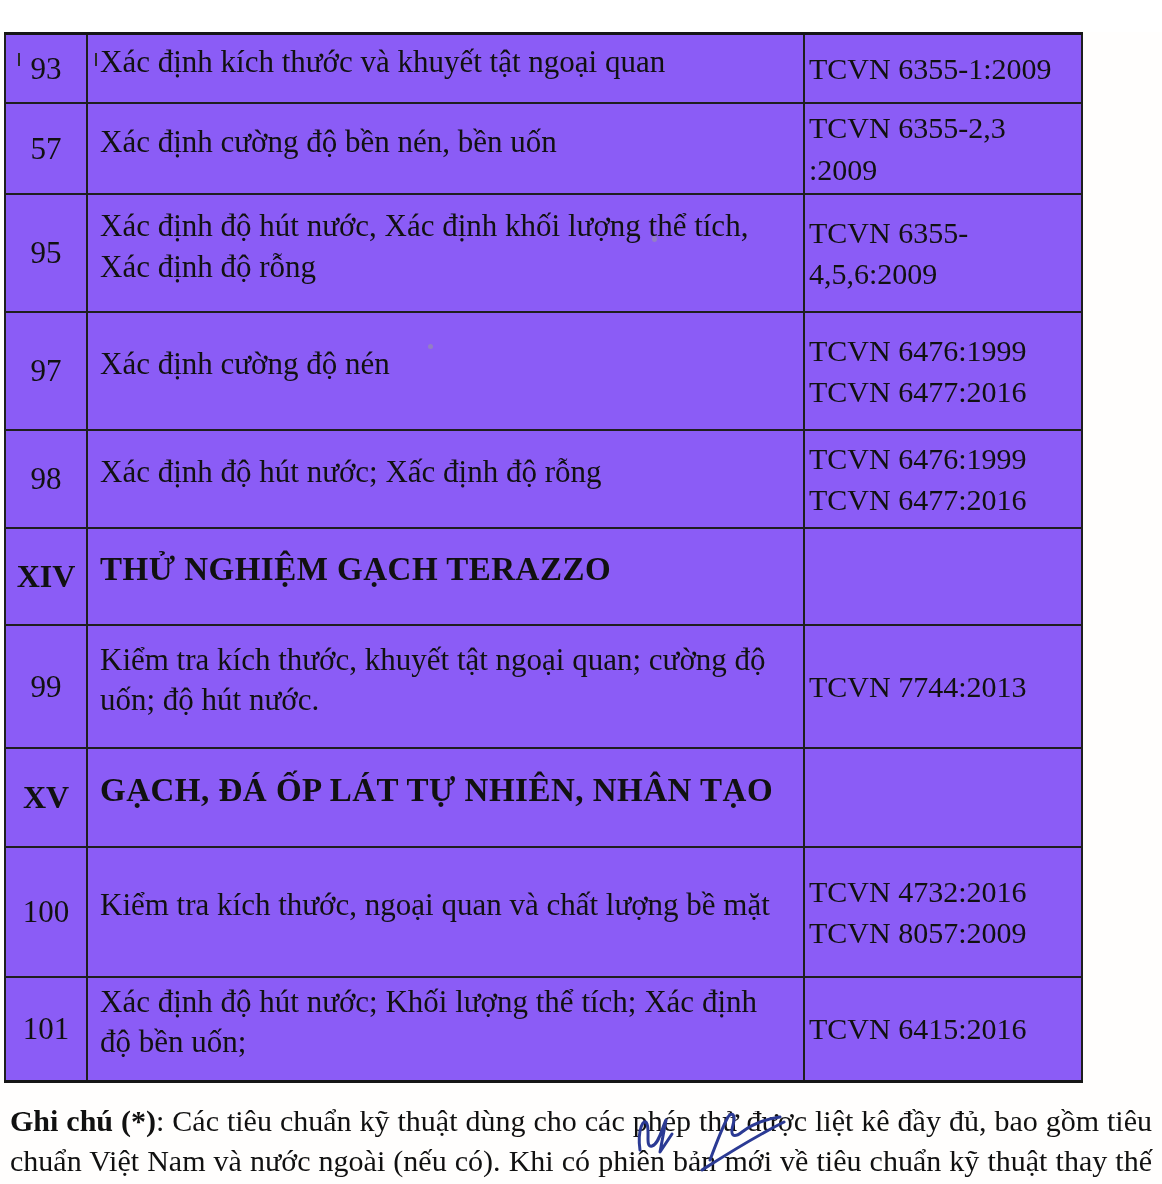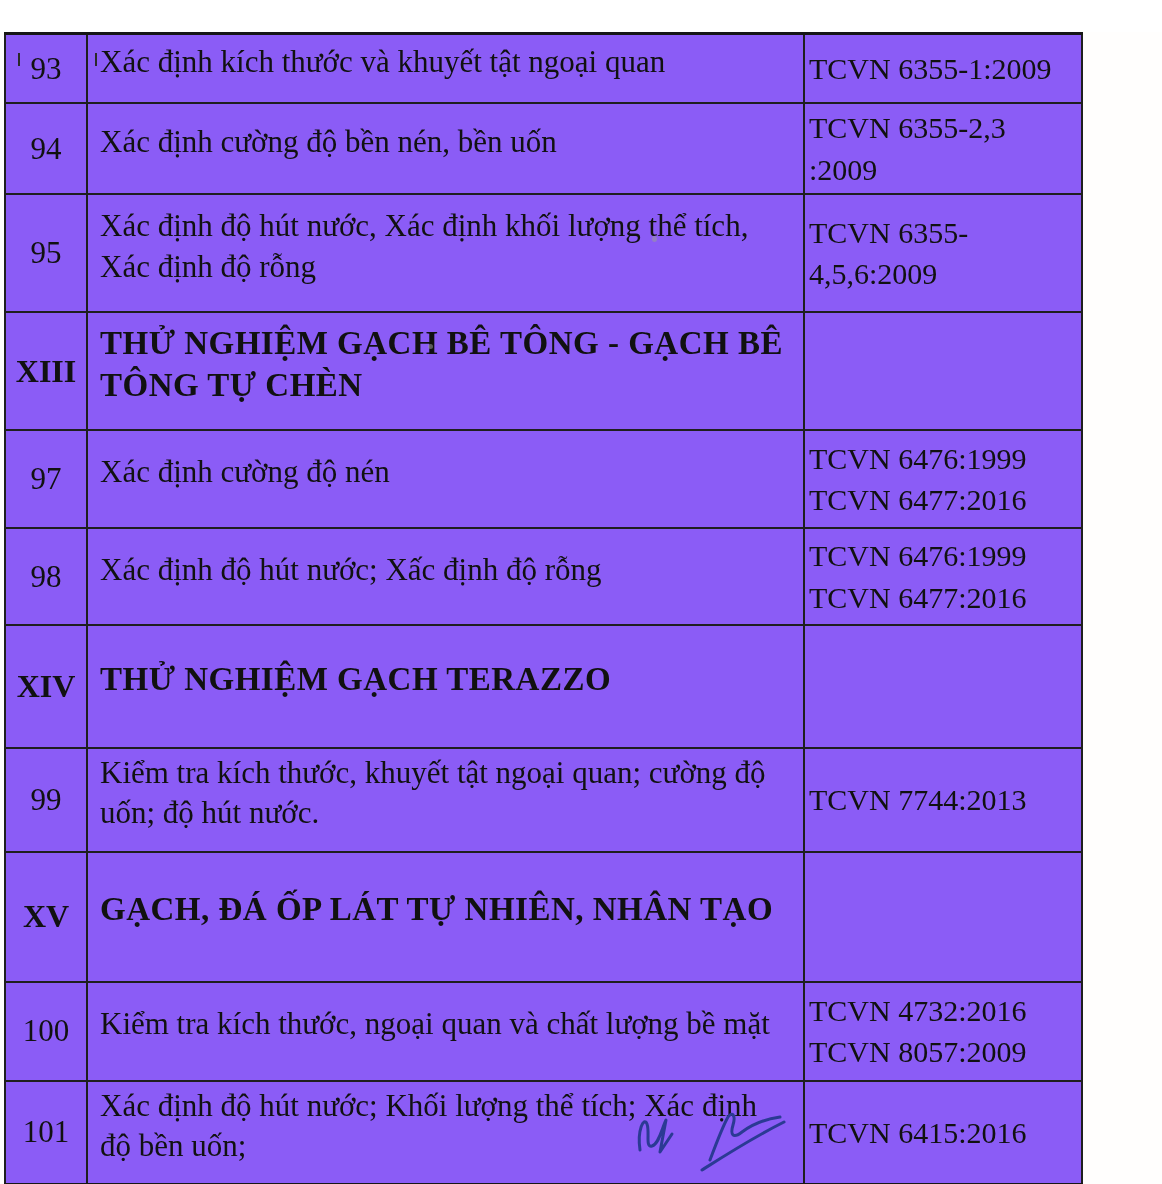--- a/index.html
+++ b/index.html
@@ -75,39 +75,34 @@
     <tbody>
         <tr>
       <td class="c-no">93</td>
       <td class="c-desc">Xác định kích thước và khuyết tật ngoại quan</td>
       <td class="c-std">
             <div>TCVN 6355-1:2009</div>
             <div></div>
           </td>
     </tr>
     <tr>
-      <td class="c-no">94</td>
+      <td class="c-no">57</td>
       <td class="c-desc">Xác định cường độ bền nén, bền uốn</td>
       <td class="c-std">
             <div>TCVN 6355-2,3</div>
             <div>:2009</div>
           </td>
     </tr>
     <tr>
       <td class="c-no">95</td>
       <td class="c-desc">Xác định độ hút nước, Xác định khối lượng thể tích, Xác định độ rỗng</td>
       <td class="c-std">
             <div>TCVN 6355-</div>
             <div>4,5,6:2009</div>
           </td>
-    </tr>
-    <tr class="section">
-      <td class="c-no">XIII</td>
-      <td class="c-desc">THỬ NGHIỆM GẠCH BÊ TÔNG - GẠCH BÊ TÔNG TỰ CHÈN</td>
-      <td class="c-std"></td>
     </tr>
     <tr>
       <td class="c-no">97</td>
       <td class="c-desc">Xác định cường độ nén</td>
       <td class="c-std">
             <div>TCVN 6476:1999</div>
             <div>TCVN 6477:2016</div>
           </td>
     </tr>
     <tr>

